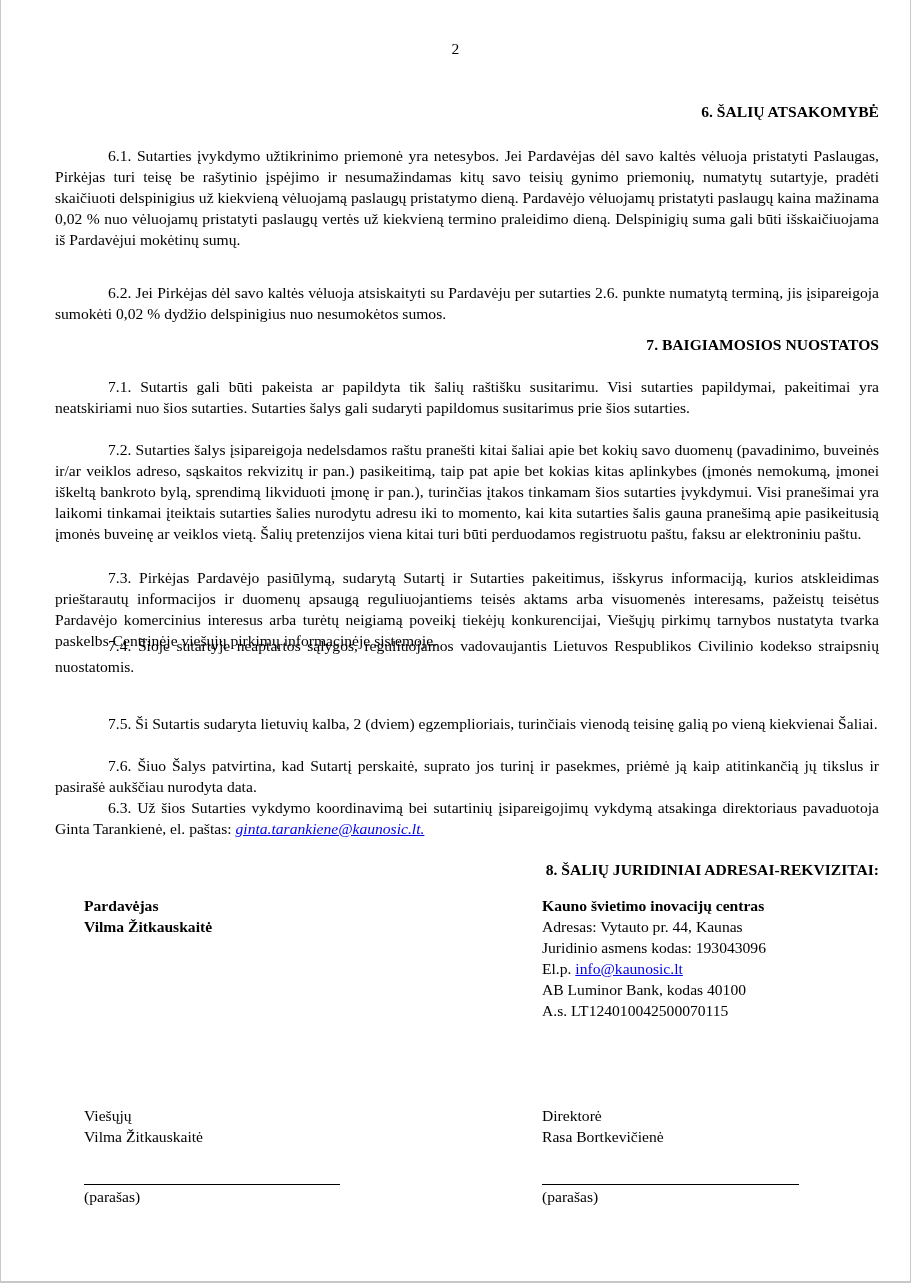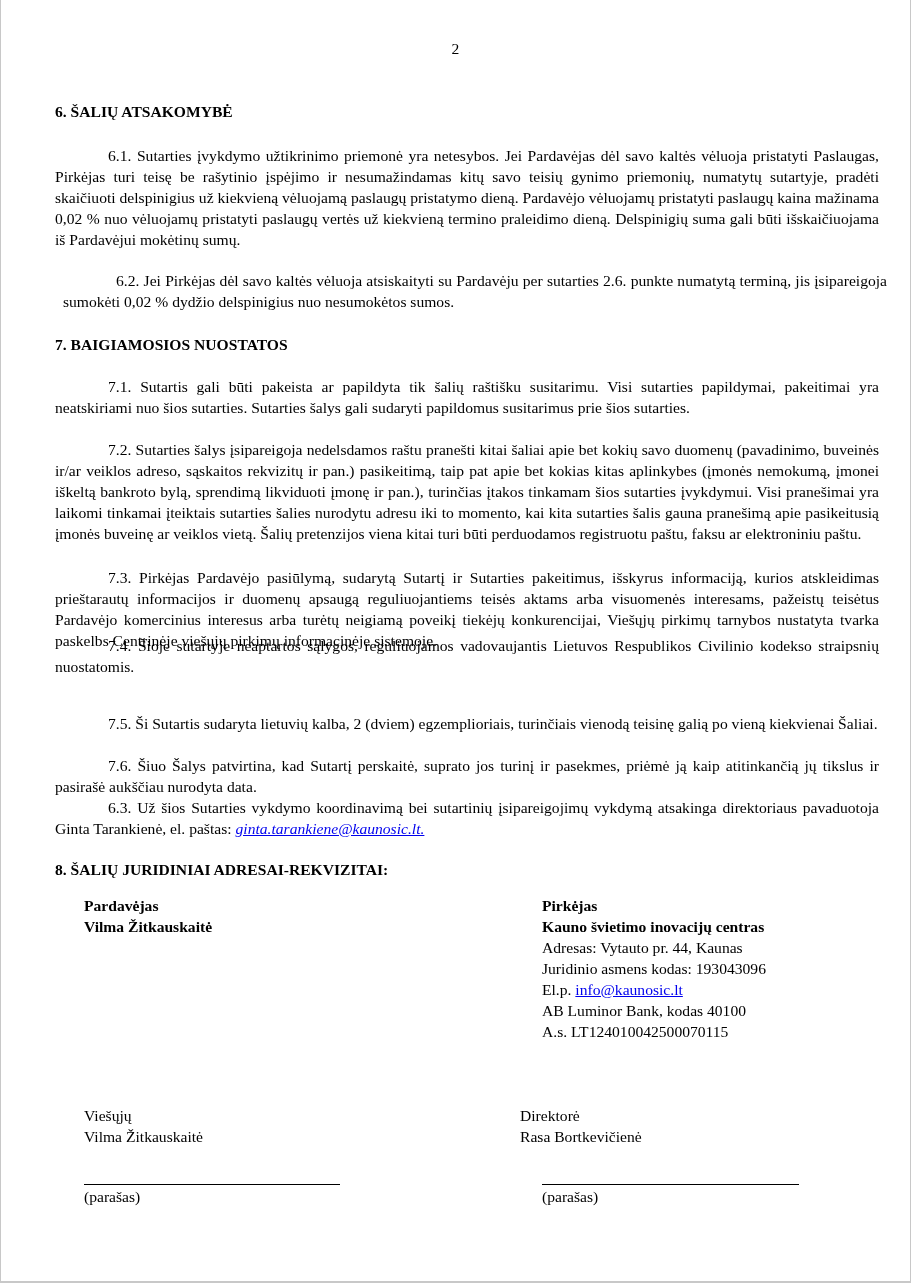--- a/index.html
+++ b/index.html
@@ -7,21 +7,21 @@
   .page {
     position:relative; width:909px; height:1281px;
     border-left:1px solid #c8c8c8; border-right:1px solid #c8c8c8; border-bottom:2px solid #c8c8c8;
     background:#fff; box-sizing:content-box;
     font-family:"Liberation Serif", "DejaVu Serif", serif;
     color:#000; font-size:15.6px; line-height:20.9px;
   }
   .page-number { position:absolute; top:39px; left:0; width:100%; text-align:center; }
   .body { position:absolute; left:54px; width:824px; top:0; }
   h2.heading {
-    margin:0; font-size:15.6px; font-weight:bold; text-align:left; line-height:20.9px;
+    margin:0; font-size:15.6px; font-weight:bold; text-align:right; line-height:20.9px;
     position:absolute; left:0; width:824px;
   }
   p.clause {
     margin:0; text-align:justify; text-indent:53px; position:absolute; left:0; width:824px;
     hyphens:none;
   }
   a.email { color:#0000ee; text-decoration:underline;margin-top:14px; }
   a.email.italic { font-style:italic; }
   .party { position:absolute; line-height:21px; }
   .party .row { white-space:nowrap; }
@@ -33,55 +33,54 @@
 
 <div class="page">
 
   <div class="page-number">2</div>
 
   <div class="body">
 
     <h2 class="heading" style="top:102px;">6. ŠALIŲ ATSAKOMYBĖ</h2>
 
     <p class="clause" style="top:146px;">6.1. Sutarties įvykdymo užtikrinimo priemonė yra netesybos. Jei Pardavėjas dėl savo kaltės vėluoja pristatyti Paslaugas, Pirkėjas turi teisę be rašytinio įspėjimo ir nesumažindamas kitų savo teisių gynimo priemonių, numatytų sutartyje, pradėti skaičiuoti delspinigius už kiekvieną vėluojamą paslaugų pristatymo dieną. Pardavėjo vėluojamų pristatyti paslaugų kaina mažinama 0,02 % nuo vėluojamų pristatyti paslaugų vertės už kiekvieną termino praleidimo dieną. Delspinigių suma gali būti išskaičiuojama iš Pardavėjui mokėtinų sumų.</p>
-    <p class="clause" style="top:271px;margin-left:8px;">6.2. Jei Pirkėjas dėl savo kaltės vėluoja atsiskaityti su Pardavėju per sutarties 2.6. punkte numatytą terminą, jis įsipareigoja sumokėti 0,02 % dydžio delspinigius nuo nesumokėtos sumos.</p>
+    <p class="clause" style="top:283px;">6.2. Jei Pirkėjas dėl savo kaltės vėluoja atsiskaityti su Pardavėju per sutarties 2.6. punkte numatytą terminą, jis įsipareigoja sumokėti 0,02 % dydžio delspinigius nuo nesumokėtos sumos.</p>
 
     <h2 class="heading" style="top:335px;">7. BAIGIAMOSIOS NUOSTATOS</h2>
 
     <p class="clause" style="top:377px;">7.1. Sutartis gali būti pakeista ar papildyta tik šalių raštišku susitarimu. Visi sutarties papildymai, pakeitimai yra neatskiriami nuo šios sutarties. Sutarties šalys gali sudaryti papildomus susitarimus prie šios sutarties.</p>
     <p class="clause" style="top:440px;">7.2. Sutarties šalys įsipareigoja nedelsdamos raštu pranešti kitai šaliai apie bet kokių savo duomenų (pavadinimo, buveinės ir/ar veiklos adreso, sąskaitos rekvizitų ir pan.) pasikeitimą, taip pat apie bet kokias kitas aplinkybes (įmonės nemokumą, įmonei iškeltą bankroto bylą, sprendimą likviduoti įmonę ir pan.), turinčias įtakos tinkamam šios sutarties įvykdymui. Visi pranešimai yra laikomi tinkamai įteiktais sutarties šalies nurodytu adresu iki to momento, kai kita sutarties šalis gauna pranešimą apie pasikeitusią įmonės buveinę ar veiklos vietą. Šalių pretenzijos viena kitai turi būti perduodamos registruotu paštu, faksu ar elektroniniu paštu.</p>
     <p class="clause" style="top:568px;">7.3. Pirkėjas Pardavėjo pasiūlymą, sudarytą Sutartį ir Sutarties pakeitimus, išskyrus informaciją, kurios atskleidimas prieštarautų informacijos ir duomenų apsaugą reguliuojantiems teisės aktams arba visuomenės interesams, pažeistų teisėtus Pardavėjo  komercinius interesus arba turėtų neigiamą poveikį tiekėjų konkurencijai, Viešųjų pirkimų tarnybos nustatyta tvarka paskelbs Centrinėje viešųjų pirkimų informacinėje sistemoje.</p>
     <p class="clause" style="top:636px;">7.4. Šioje sutartyje neaptartos sąlygos, reguliuojamos vadovaujantis Lietuvos Respublikos Civilinio kodekso straipsnių nuostatomis.</p>
     <p class="clause" style="top:714px;">7.5. Ši Sutartis sudaryta lietuvių kalba, 2 (dviem) egzemplioriais, turinčiais vienodą teisinę galią po vieną kiekvienai Šaliai.</p>
     <p class="clause" style="top:756px;">7.6. Šiuo Šalys patvirtina, kad Sutartį perskaitė, suprato jos turinį ir pasekmes, priėmė ją kaip atitinkančią jų tikslus ir pasirašė aukščiau nurodyta data.</p>
     <p class="clause" style="top:798px;"><span>6.3. Už šios Sutarties vykdymo koordinavimą bei sutartinių įsipareigojimų vykdymą atsakinga direktoriaus pavaduotoja Ginta Tarankienė, el. paštas: </span><a class="email italic" href="#">ginta.tarankiene@kaunosic.lt.</a></p>
 
     <h2 class="heading" style="top:860px;">8. ŠALIŲ JURIDINIAI ADRESAI-REKVIZITAI:</h2>
   </div>
 
   <div class="party" style="left:83px; top:895px;">
     <div class="row bold">Pardavėjas</div>
     <div class="row bold">Vilma Žitkauskaitė</div>
   </div>
 
   <div class="party" style="left:541px; top:895px;">
-    <div class="row bold">Pirkėjas</div>
     <div class="row bold">Kauno švietimo inovacijų centras</div>
     <div class="row">Adresas: Vytauto pr. 44, Kaunas</div>
     <div class="row">Juridinio asmens kodas: 193043096</div>
     <div class="row"><span>El.p. </span><a class="email" href="#">info@kaunosic.lt</a></div>
     <div class="row">AB Luminor Bank, kodas 40100</div>
     <div class="row">A.s. LT124010042500070115</div>
   </div>
 
   <div class="party" style="left:83px; top:1105px;">
     <div class="row">Viešųjų</div>
     <div class="row">Vilma Žitkauskaitė</div>
   </div>
-  <div class="party" style="left:519px; top:1105px;">
+  <div class="party" style="left:541px; top:1105px;">
     <div class="row">Direktorė</div>
     <div class="row">Rasa Bortkevičienė</div>
   </div>
 
   <div class="sig-line" style="left:83px; top:1184px; width:256px;"></div>
   <div class="sig-line" style="left:541px; top:1184px; width:257px;"></div>
 
   <div class="party" style="left:83px; top:1186px;">(parašas)</div>
   <div class="party" style="left:541px; top:1186px;">(parašas)</div>
 

